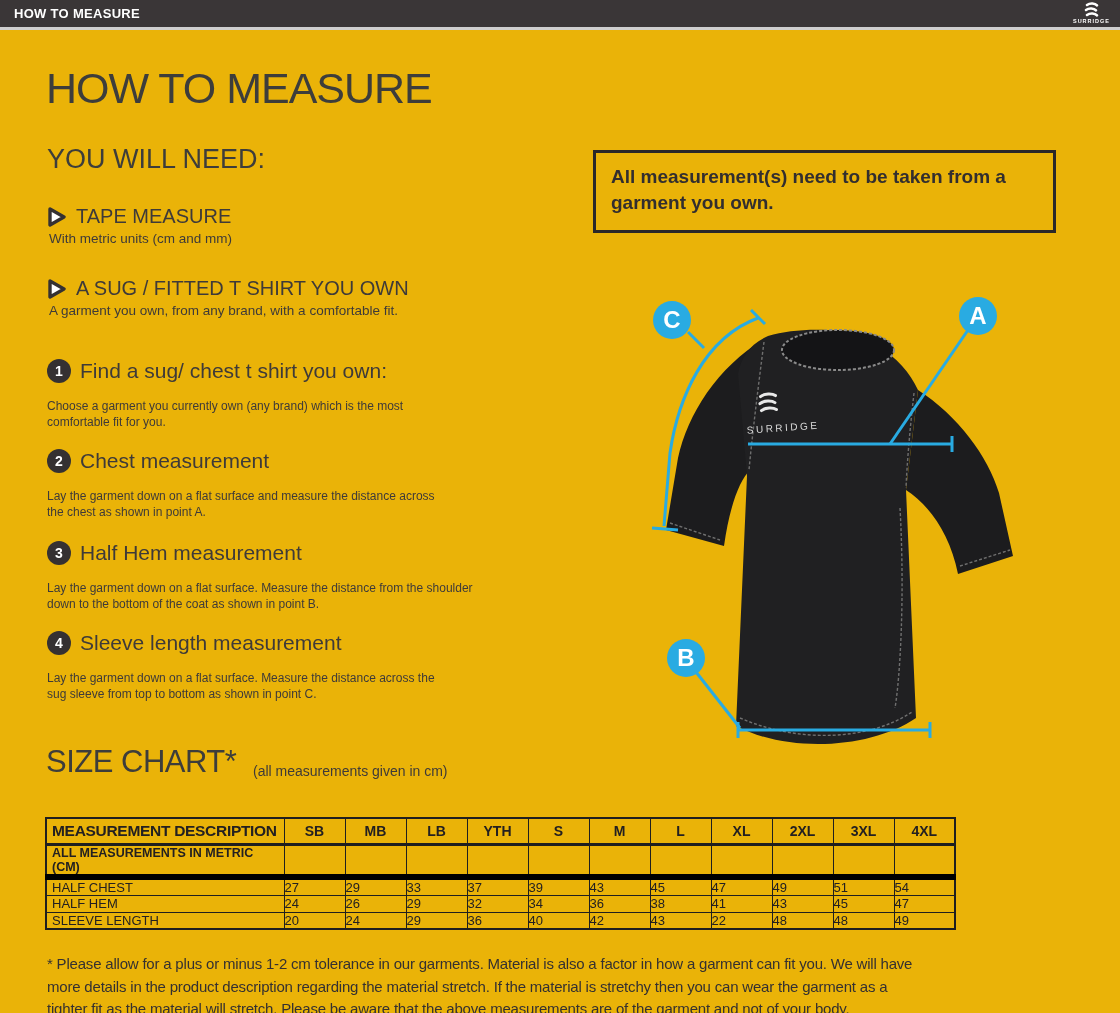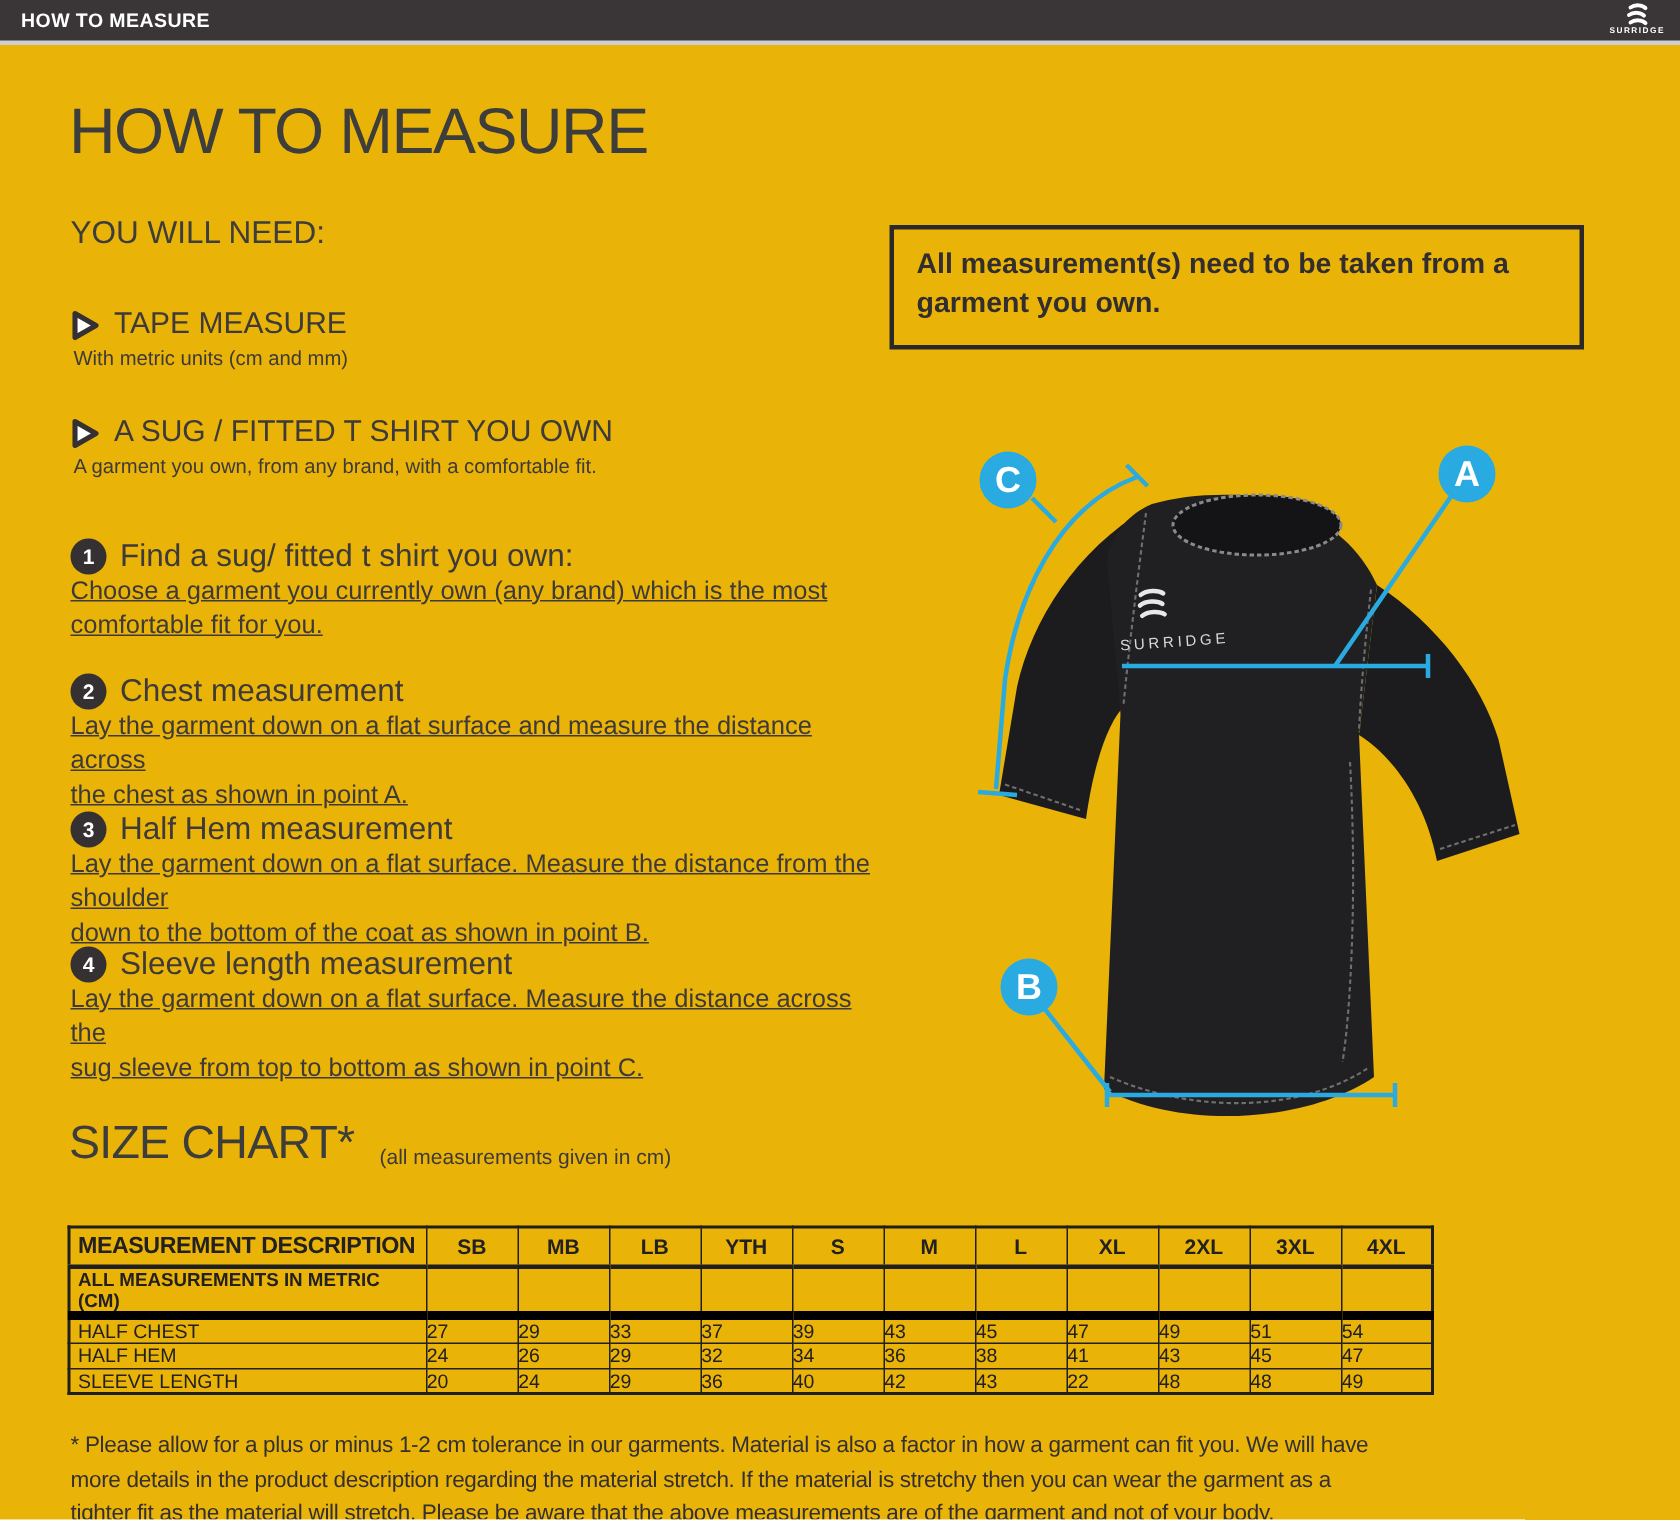--- a/index.html
+++ b/index.html
@@ -12,34 +12,34 @@
             background: #3a3637; border-bottom: 3px solid #cfcfcf;
             display: flex; align-items: center; justify-content: space-between; }
   .topbar-title { color: #ffffff; font-size: 13px; font-weight: bold; margin-left: 14px; letter-spacing: .3px; }
   .topbar-logo { margin-right: 10px; display: flex; flex-direction: column; align-items: center; line-height: 1; }
   .topbar-logo svg { display: block; }
   .topbar-logo .logo-text { color: #ffffff; font-size: 5.5px; font-weight: bold; letter-spacing: 1px; margin-top: 1px; }
 
   
   .h1 { position: absolute; left: 46px; top: 64px; font-size: 43px; font-weight: 400;
         letter-spacing: -1px; color: #3d3d3b; }
-  .h2 { position: absolute; left: 47px; top: 144px; font-size: 21px; font-weight: 400; color: #3d3d3b; }
+  .h2 { position: absolute; left: 47px; top: 144px; font-size: 27px; font-weight: 400; color: #3d3d3b; }
 
   .need-item { position: absolute; left: 47px; }
   .need-item .row { display: flex; align-items: center; gap: 9px; }
   .need-title { font-size: 20px; color: #3e3a39; }
   .need-sub { font-size: 13.5px; color: #3e3a39; margin-top: 3px; margin-left: 2px; }
   .tri-icon svg { display: block; }
 
   .step { position: absolute; left: 47px; width: 540px; }
   .step-head { display: flex; align-items: center; gap: 9px; }
   .step-num { width: 24px; height: 24px; border-radius: 50%; background: #353132; color: #fff;
               font-size: 14px; font-weight: bold; display: flex; align-items: center; justify-content: center; }
   .step-title { font-size: 21px; color: #3e3a39; }
-  .step-body { font-size: 17px; line-height: 1.34; color: #3e3a39; margin-top: 0; white-space: pre-line; text-decoration: underline; }
+  .step-body { font-size: 12px; line-height: 1.34; color: #3e3a39; margin-top: 15px; white-space: pre-line; }
 
   
   .note-box { position: absolute; left: 593px; top: 150px; width: 463px; height: 83px;
               border: 3px solid #2b2829; padding: 11px 15px; }
   .note-text { font-size: 19px; font-weight: bold; color: #322e2f; line-height: 1.35; white-space: pre-line; }
 
   
   .figure { position: absolute; left: 600px; top: 278px; width: 500px; height: 500px; }
 
   
@@ -105,21 +105,21 @@
           </svg>
       </span>
       <span class="need-title">TAPE MEASURE</span>
     </div>
     <div class="need-sub">With metric units (cm and mm)</div>
   </section>
 
   <section class="step" style="top:359px">
     <div class="step-head">
       <span class="step-num">1</span>
-      <span class="step-title">Find a sug/ fitted t shirt you own:</span>
+      <span class="step-title">Find a sug/ chest t shirt you own:</span>
     </div>
     <p class="step-body">Choose a garment you currently own (any brand) which is the most
 comfortable fit for you.</p>
   </section>
 
   <section class="step" style="top:449px">
     <div class="step-head">
       <span class="step-num">2</span>
       <span class="step-title">Chest measurement</span>
     </div>

